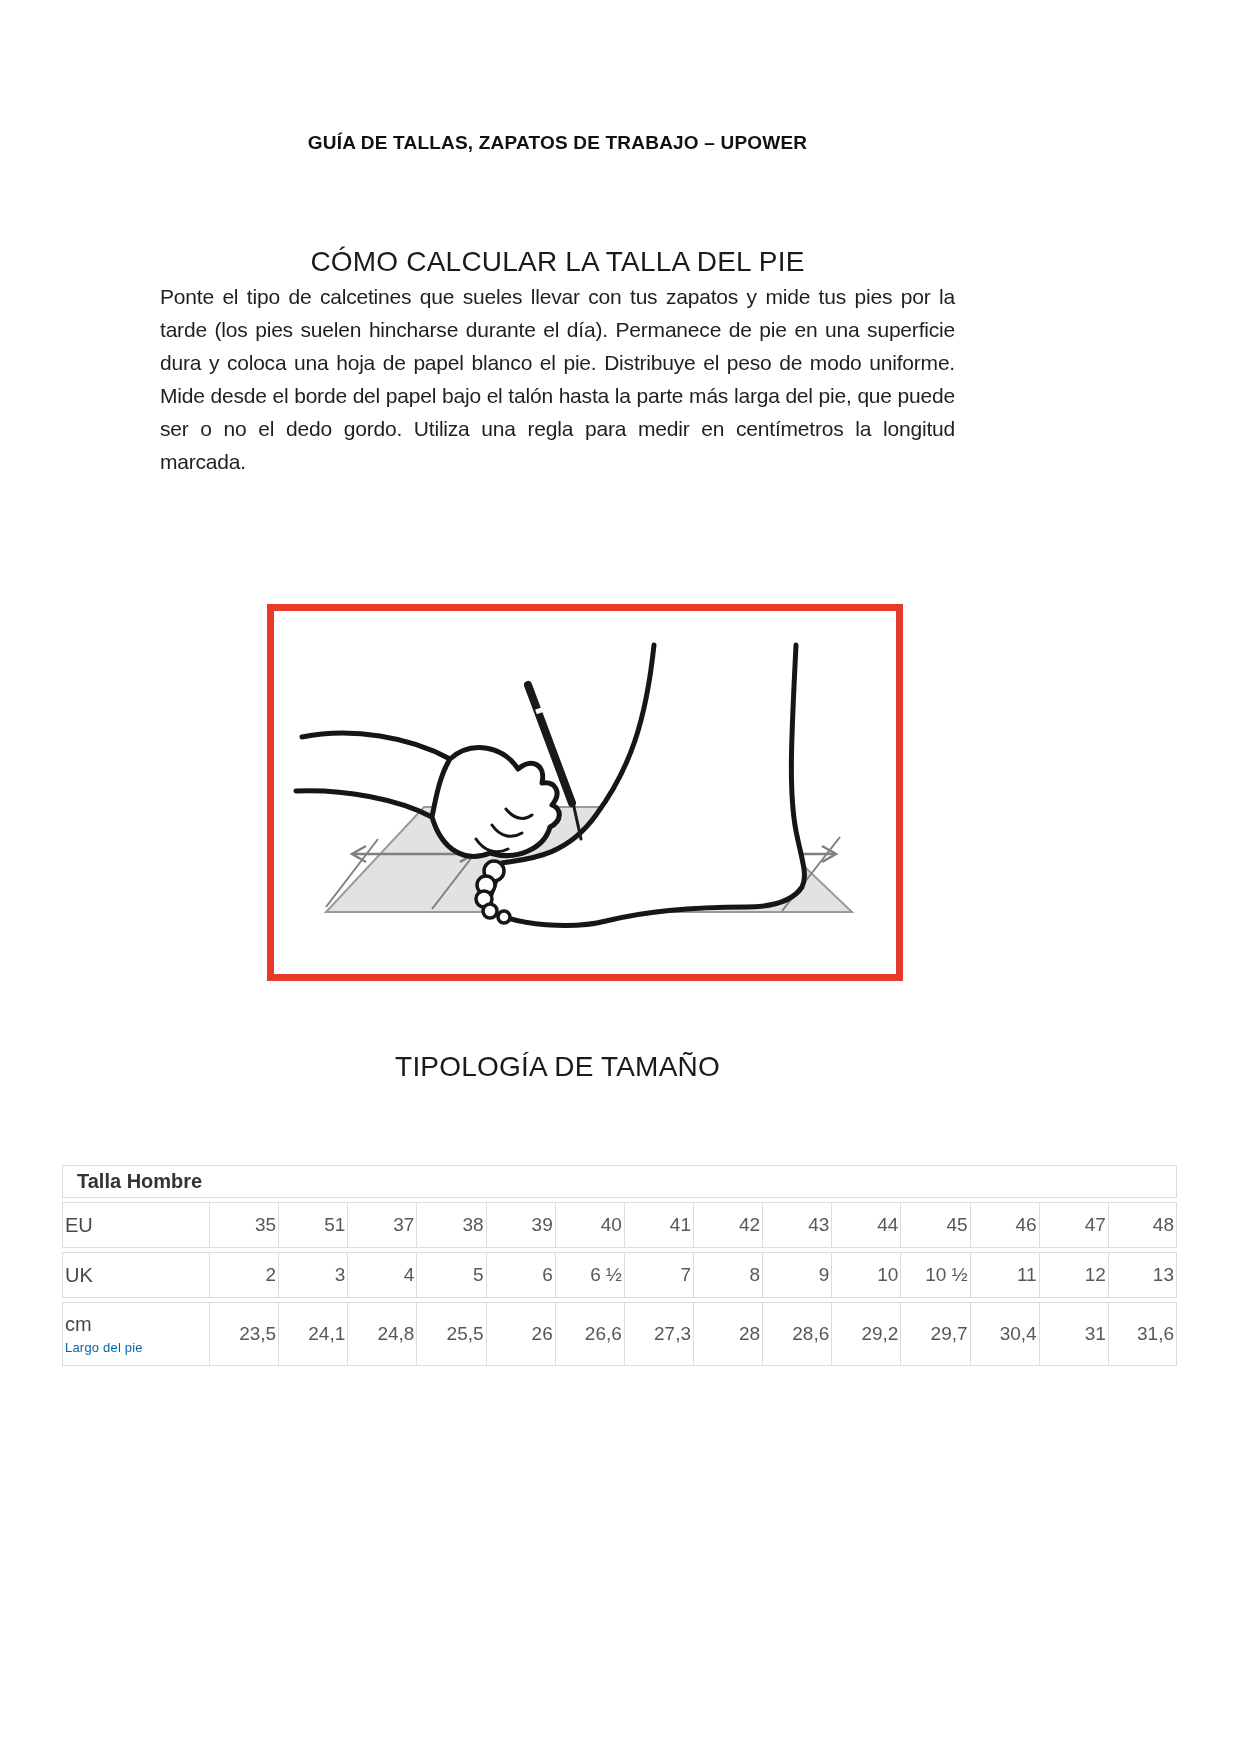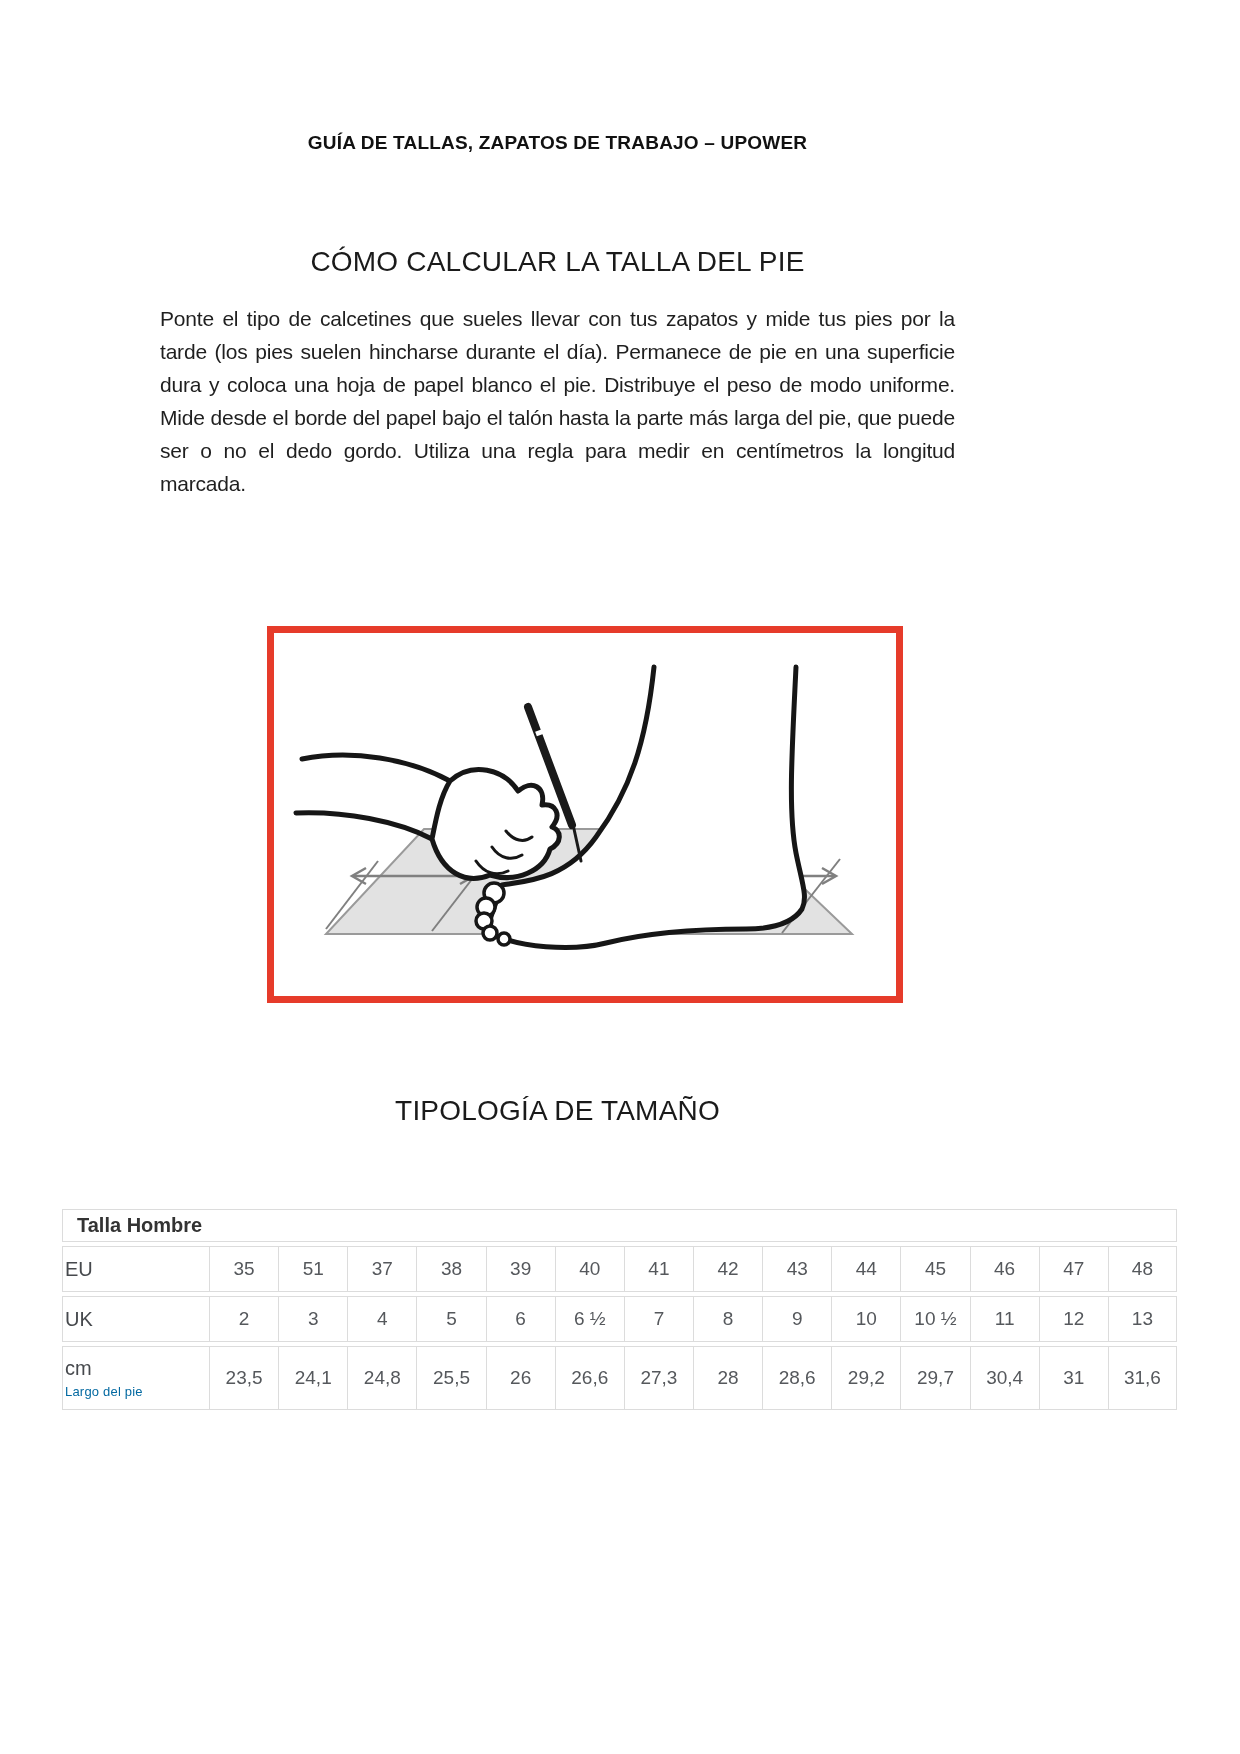--- a/index.html
+++ b/index.html
@@ -10,29 +10,29 @@
   .text-col{margin-left:160px;width:795px;}
   .page-title{
     margin-top:132px;text-align:center;font-size:19px;font-weight:700;
     color:#111;letter-spacing:.2px;
   }
   .section-heading{
     text-align:center;font-size:28px;font-weight:400;color:#1a1a1a;letter-spacing:.2px;
   }
   .heading-como{margin-top:92px;}
   .instructions{
-    margin-top:24px;font-size:21px;line-height:33px;text-align:justify;
+    margin-top:2px;font-size:21px;line-height:33px;text-align:justify;
     letter-spacing:-0.2px;color:#1f1f1f;
   }
   .figure-box{
     margin-top:126px;margin-left:107px;width:622px;height:363px;
     border:7px solid #e63b2a;background:#fff;
   }
   .figure-box svg{display:block;width:622px;height:363px;}
-  .heading-tipologia{margin-top:92px;text-align:center;}
+  .heading-tipologia{margin-top:70px;text-align:center;}
   .table-wrap{margin:78px 0 0 62px;width:1115px;}
   table.size-table{
     width:1115px;table-layout:fixed;border-collapse:separate;border-spacing:0 4px;
     font-family:"Liberation Sans", sans-serif;
   }
   table.size-table td{
     border-top:1px solid #dcdcdc;border-bottom:1px solid #dcdcdc;border-left:1px solid #dcdcdc;
     vertical-align:middle;background:#fff;
   }
   table.size-table td:last-child{border-right:1px solid #dcdcdc;}
@@ -40,21 +40,21 @@
     background:#f0f0f0;border-color:#e3e3e3;font-size:20px;font-weight:700;color:#333;
     padding:4px 14px;
   }
   td.label-cell{
     background:#f2f2f2;font-size:20px;color:#46494d;padding:10px 8px 10px 2px;
   }
   td.label-cell .sublabel{
     display:block;font-size:13px;color:#0369a1;margin-top:4px;letter-spacing:.2px;
   }
   td.value-cell{
-    text-align:center;font-size:19px;color:#55585c;padding:11px 2px;
+    text-align:right;font-size:19px;color:#55585c;padding:11px 2px;
   }
 </style>
 </head>
 <body>
 
 <div class="text-col">
   <div class="page-title">GUÍA DE TALLAS, ZAPATOS DE TRABAJO – UPOWER</div>
 
   <div class="section-heading heading-como">CÓMO CALCULAR LA TALLA DEL PIE</div>
 

